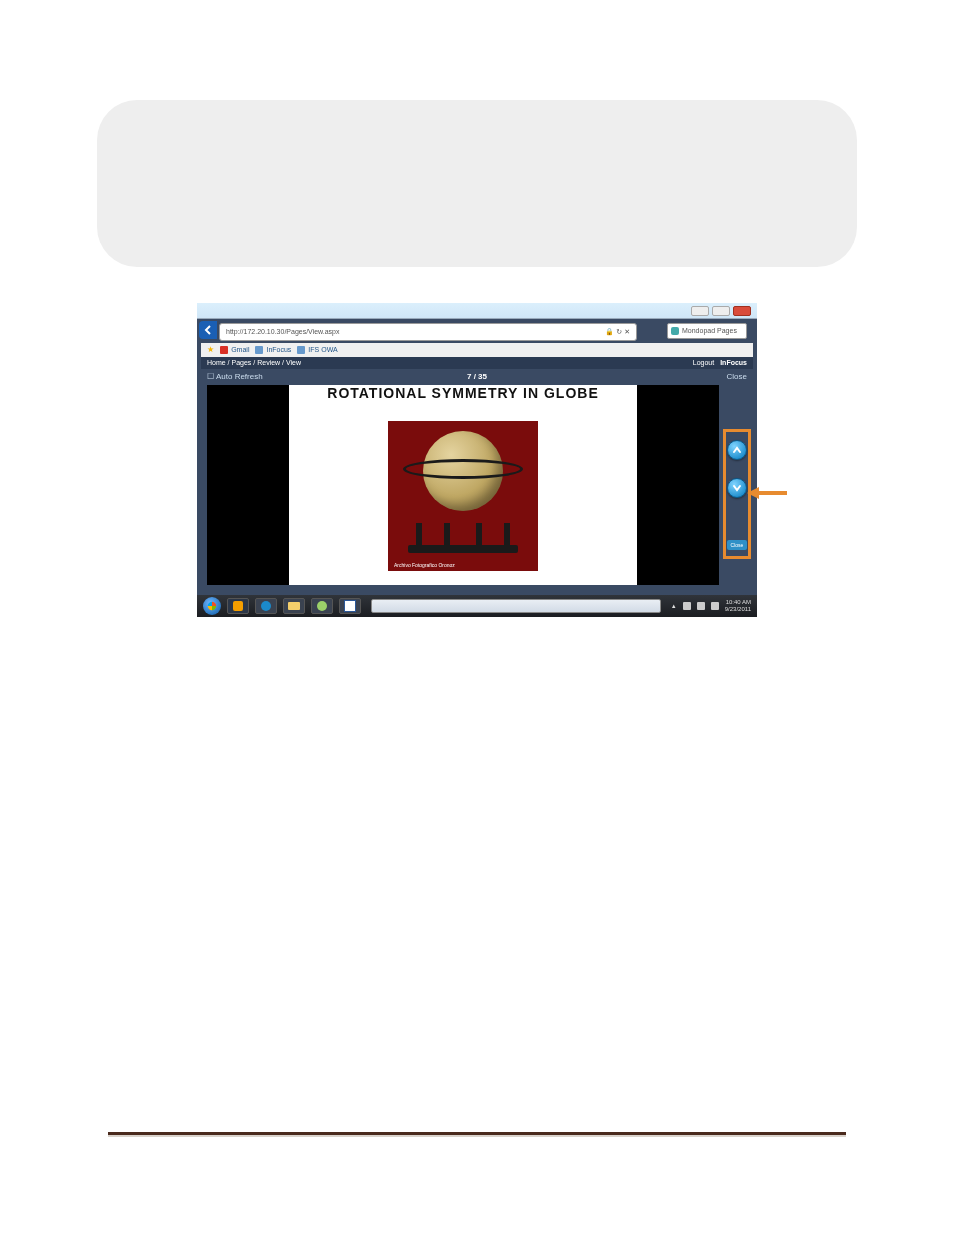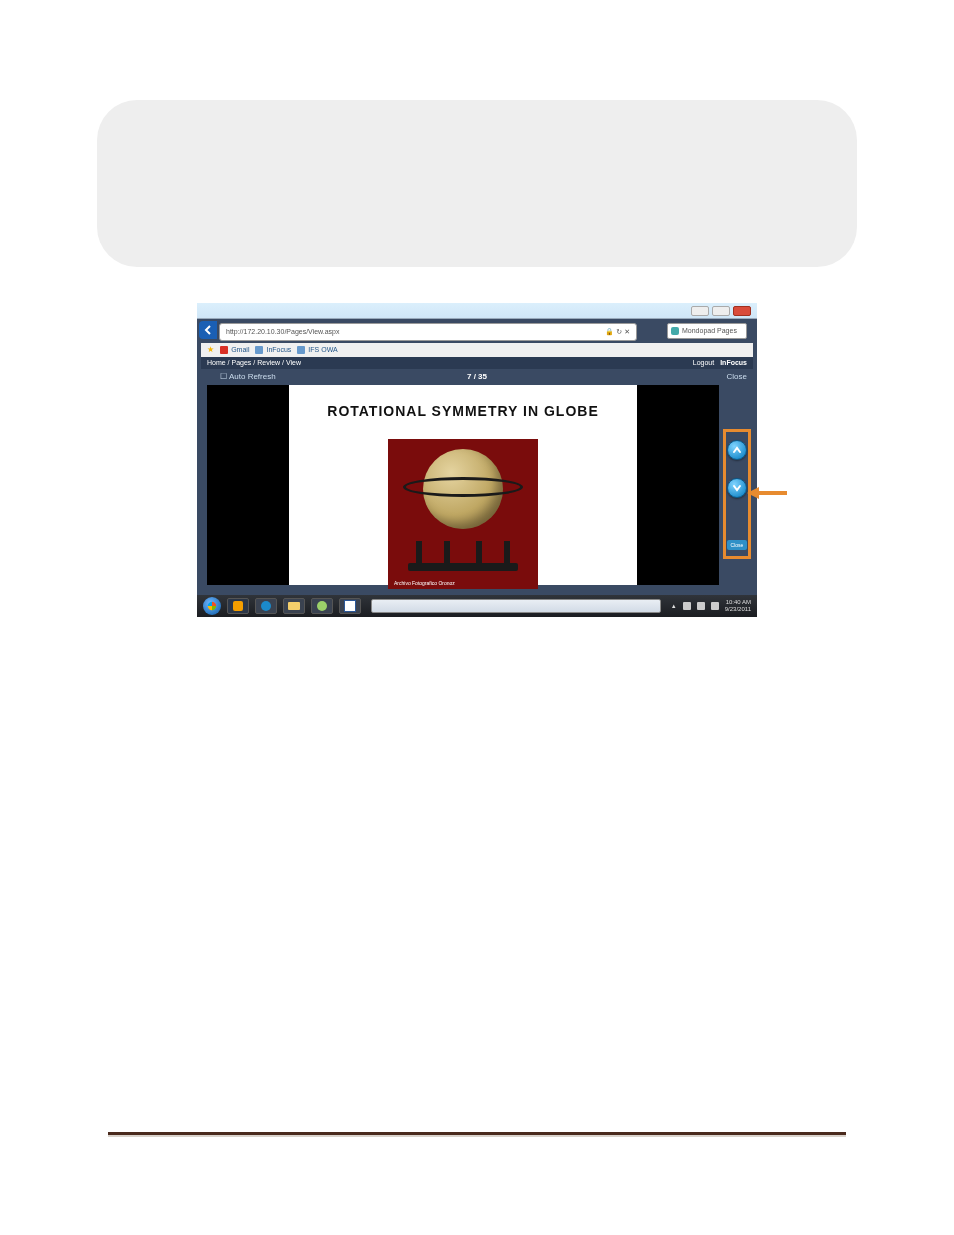--- a/index.html
+++ b/index.html
@@ -58,33 +58,33 @@
   .app-header .right { display:flex; gap:6px; }
   .presenter {
     position:absolute; left:4px; right:4px; top:66px; bottom:26px;
     background:#3a4a63;
   }
   .presenter-top {
     position:absolute; left:0; right:0; top:0; height:16px;
     display:flex; align-items:center; justify-content:center;
     font-size:8px; color:#fff; font-weight:bold;
   }
-  .presenter-top .left { position:absolute; left:19px; font-weight:normal; color:#cde;text-align:center;}
+  .presenter-top .left { position:absolute; left:6px; font-weight:normal; color:#cde;text-align:center;}
   .presenter-top .right { position:absolute; right:6px; font-weight:normal; color:#cde;}
   .slide-area {
     position:absolute; left:6px; right:34px; top:16px; bottom:6px;
     background:#000; display:flex; justify-content:center;
   }
   .slide {
     width:68%; height:100%; background:#fff; position:relative;
   }
   .slide-title {
     text-align:center; font-family:"Arial Black", Arial, sans-serif;
     font-weight:900; font-size:14px; letter-spacing:1px;
-    margin-top:18px; color:#111;
+    color:#111;
   }
   .globe-box {
     width:150px; height:150px; margin:20px auto 0 auto;
     background:#7a0c0c; position:relative; padding-top:10px;
   }
   .globe-sphere {
     width:80px; height:80px; border-radius:50%;
     background: radial-gradient(circle at 35% 30%, #e5d4a0 0%, #bfa763 55%, #7a6435 100%);
     margin:0 auto; position:relative; z-index:2;
     box-shadow: inset -6px -6px 10px rgba(0,0,0,0.25);

